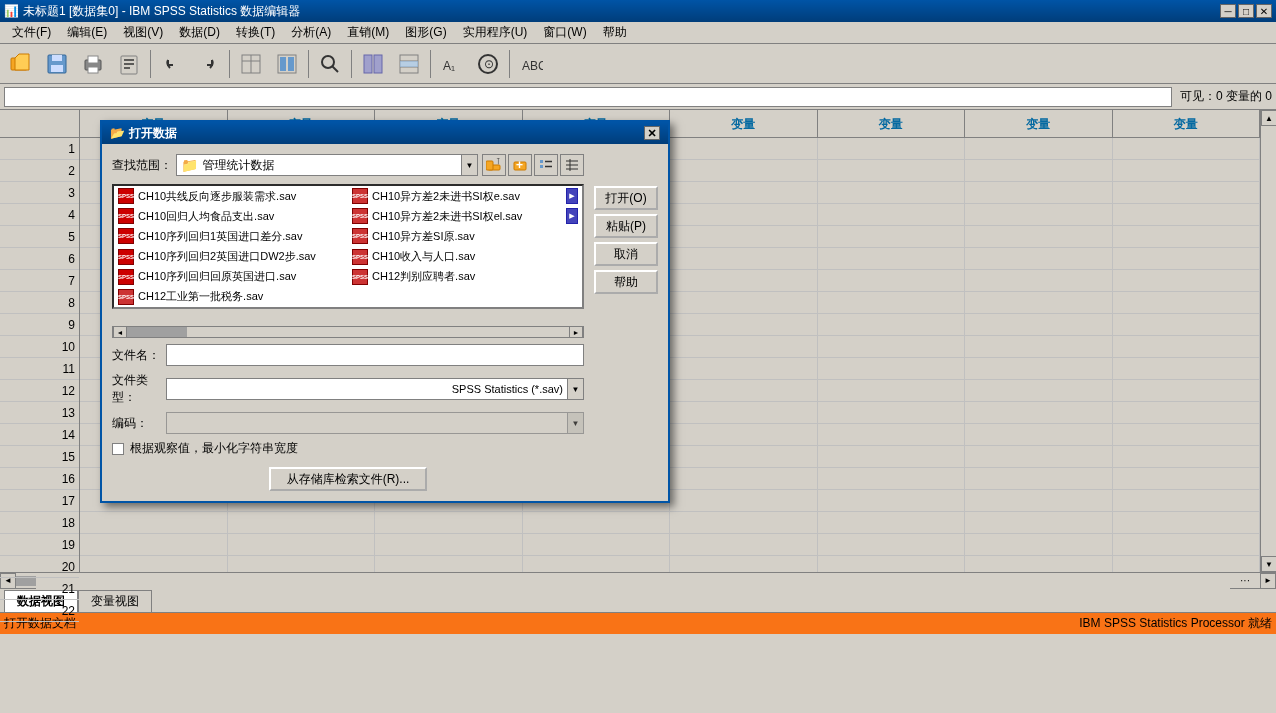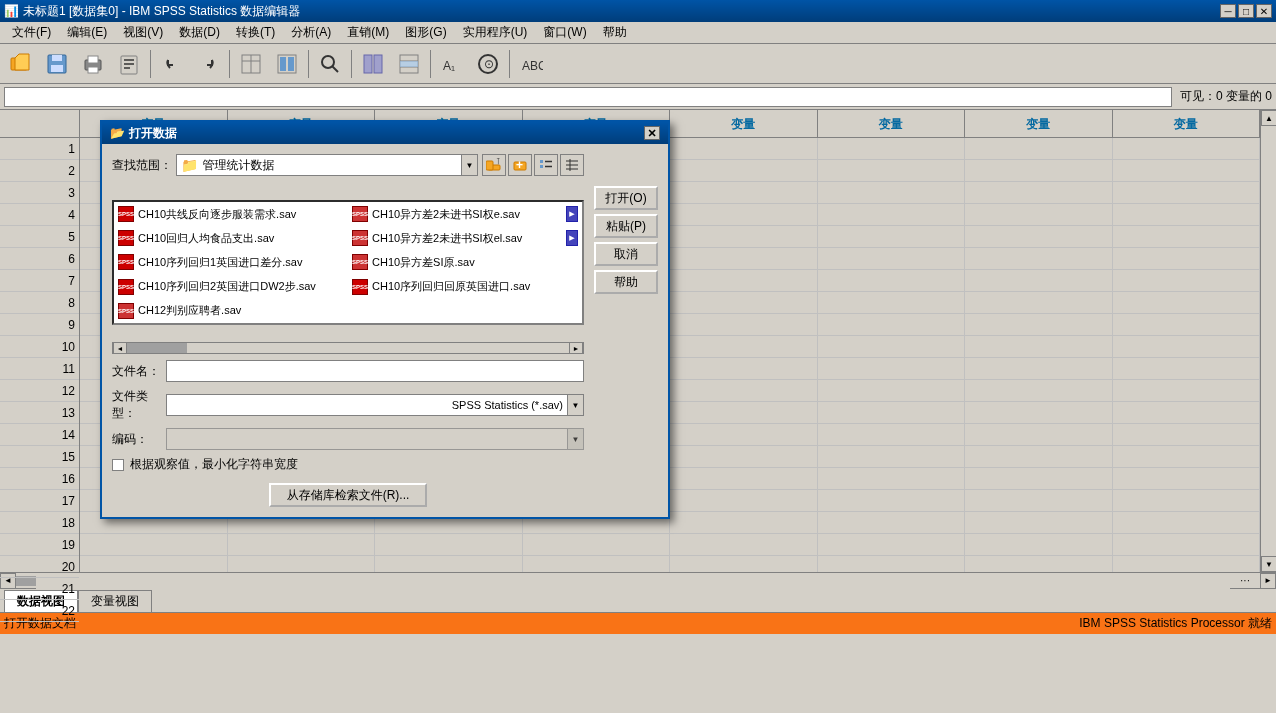--- a/index.html
+++ b/index.html
@@ -208,21 +208,21 @@
     .dialog-close-btn {
       width: 16px; height: 14px; background: #d4d0c8;
       border: 1px solid #666; display: flex; align-items: center;
       justify-content: center; font-size: 11px; cursor: pointer; color: black; font-weight: bold;
     }
 
     
     .lookup-row {
       display: flex;
       align-items: center;
-      margin-bottom: 24px;
+      margin-bottom: 8px;
       gap: 4px;
     }
 
     .lookup-icons { display: flex; gap: 2px; }
     .lookup-icon-btn { width: 24px; height: 22px; background: #d4d0c8; border: 1px solid #808080; display: flex; align-items: center; justify-content: center; cursor: pointer; font-size: 14px; }
     .file-item {
       display: flex;
       align-items: center;
       gap: 4px;
       padding: 2px 4px;
@@ -838,30 +838,42 @@
               </div>
             <span style="font-size:11px;">CH10异方差SI原.sav</span>
           </div>
           <div class="file-item">
             <div class="file-icon">
                 <span style="font-size:6px;">SPSS</span>
               </div>
             <span style="font-size:11px;">CH10序列回归2英国进口DW2步.sav</span>
           </div>
           <div class="file-item">
+            <div class="file-icon" style="background:#cc3333;">
+                <span style="font-size:6px;">SPSS</span>
+              </div>
+            <span style="font-size:11px;">CH10收入与人口.sav</span>
+          </div>
+          <div class="file-item">
             <div class="file-icon">
                 <span style="font-size:6px;">SPSS</span>
               </div>
             <span style="font-size:11px;">CH10序列回归回原英国进口.sav</span>
           </div>
           <div class="file-item">
             <div class="file-icon" style="background:#cc3333;">
                 <span style="font-size:6px;">SPSS</span>
               </div>
             <span style="font-size:11px;">CH12判别应聘者.sav</span>
+          </div>
+          <div class="file-item">
+            <div class="file-icon" style="background:#cc3333;">
+                <span style="font-size:6px;">SPSS</span>
+              </div>
+            <span style="font-size:11px;">CH12工业第一批税务.sav</span>
           </div>
         </div>
       </div>
     </div>
 
     <div style="height:12px;background:#d4d0c8;display:flex;align-items:center;margin-bottom:6px;border:1px solid #808080;">
       <div style="width:14px;height:12px;background:#d4d0c8;border:1px solid #808080;display:flex;align-items:center;justify-content:center;font-size:7px;">◄</div>
       <div style="width:60px;height:10px;background:#a0a0a0;"></div>
       <div style="flex:1;"></div>
       <div style="width:14px;height:12px;background:#d4d0c8;border:1px solid #808080;display:flex;align-items:center;justify-content:center;font-size:7px;">►</div>

